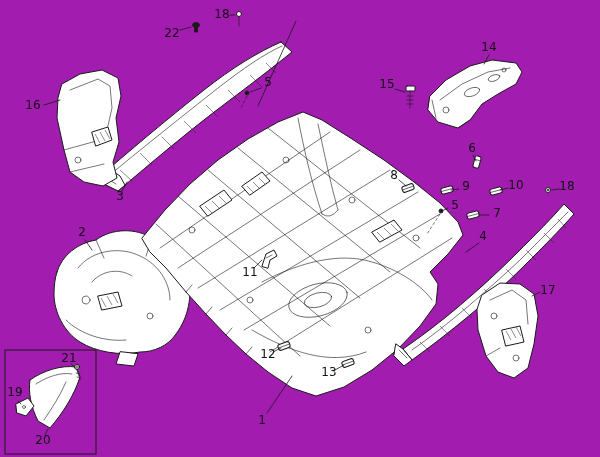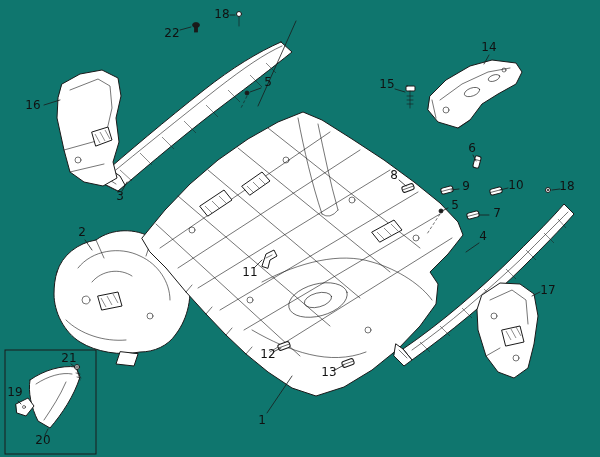--- a/index.html
+++ b/index.html
@@ -1,17 +1,17 @@
 <!DOCTYPE html>
 <html><head>
 <meta charset="utf-8">
 <style>
   html,body{margin:0;padding:0;background:#ffffff;}
   .stage{
-    position:relative;width:600px;height:457px;background:#0f766e;
+    position:relative;width:600px;height:457px;background:#a21caf;
     font-family:"DejaVu Sans",sans-serif;overflow:hidden;
   }
   svg{display:block;}
   .part{fill:#ffffff;stroke:#1a1a1a;stroke-width:1;stroke-linejoin:round;stroke-linecap:round;}
   .partdark{fill:#1a1a1a;stroke:#1a1a1a;stroke-width:0.8;}
   .detail{fill:none;stroke:#1a1a1a;stroke-width:0.6;stroke-linecap:round;}
   .hatch{fill:none;stroke:#1a1a1a;stroke-width:0.5;}
   .leader{fill:none;stroke:#1a1a1a;stroke-width:0.8;stroke-linecap:round;}
   .dash{fill:none;stroke:#1a1a1a;stroke-width:0.6;stroke-dasharray:3 2;}
   .callout{font-size:12px;fill:#111111;}

